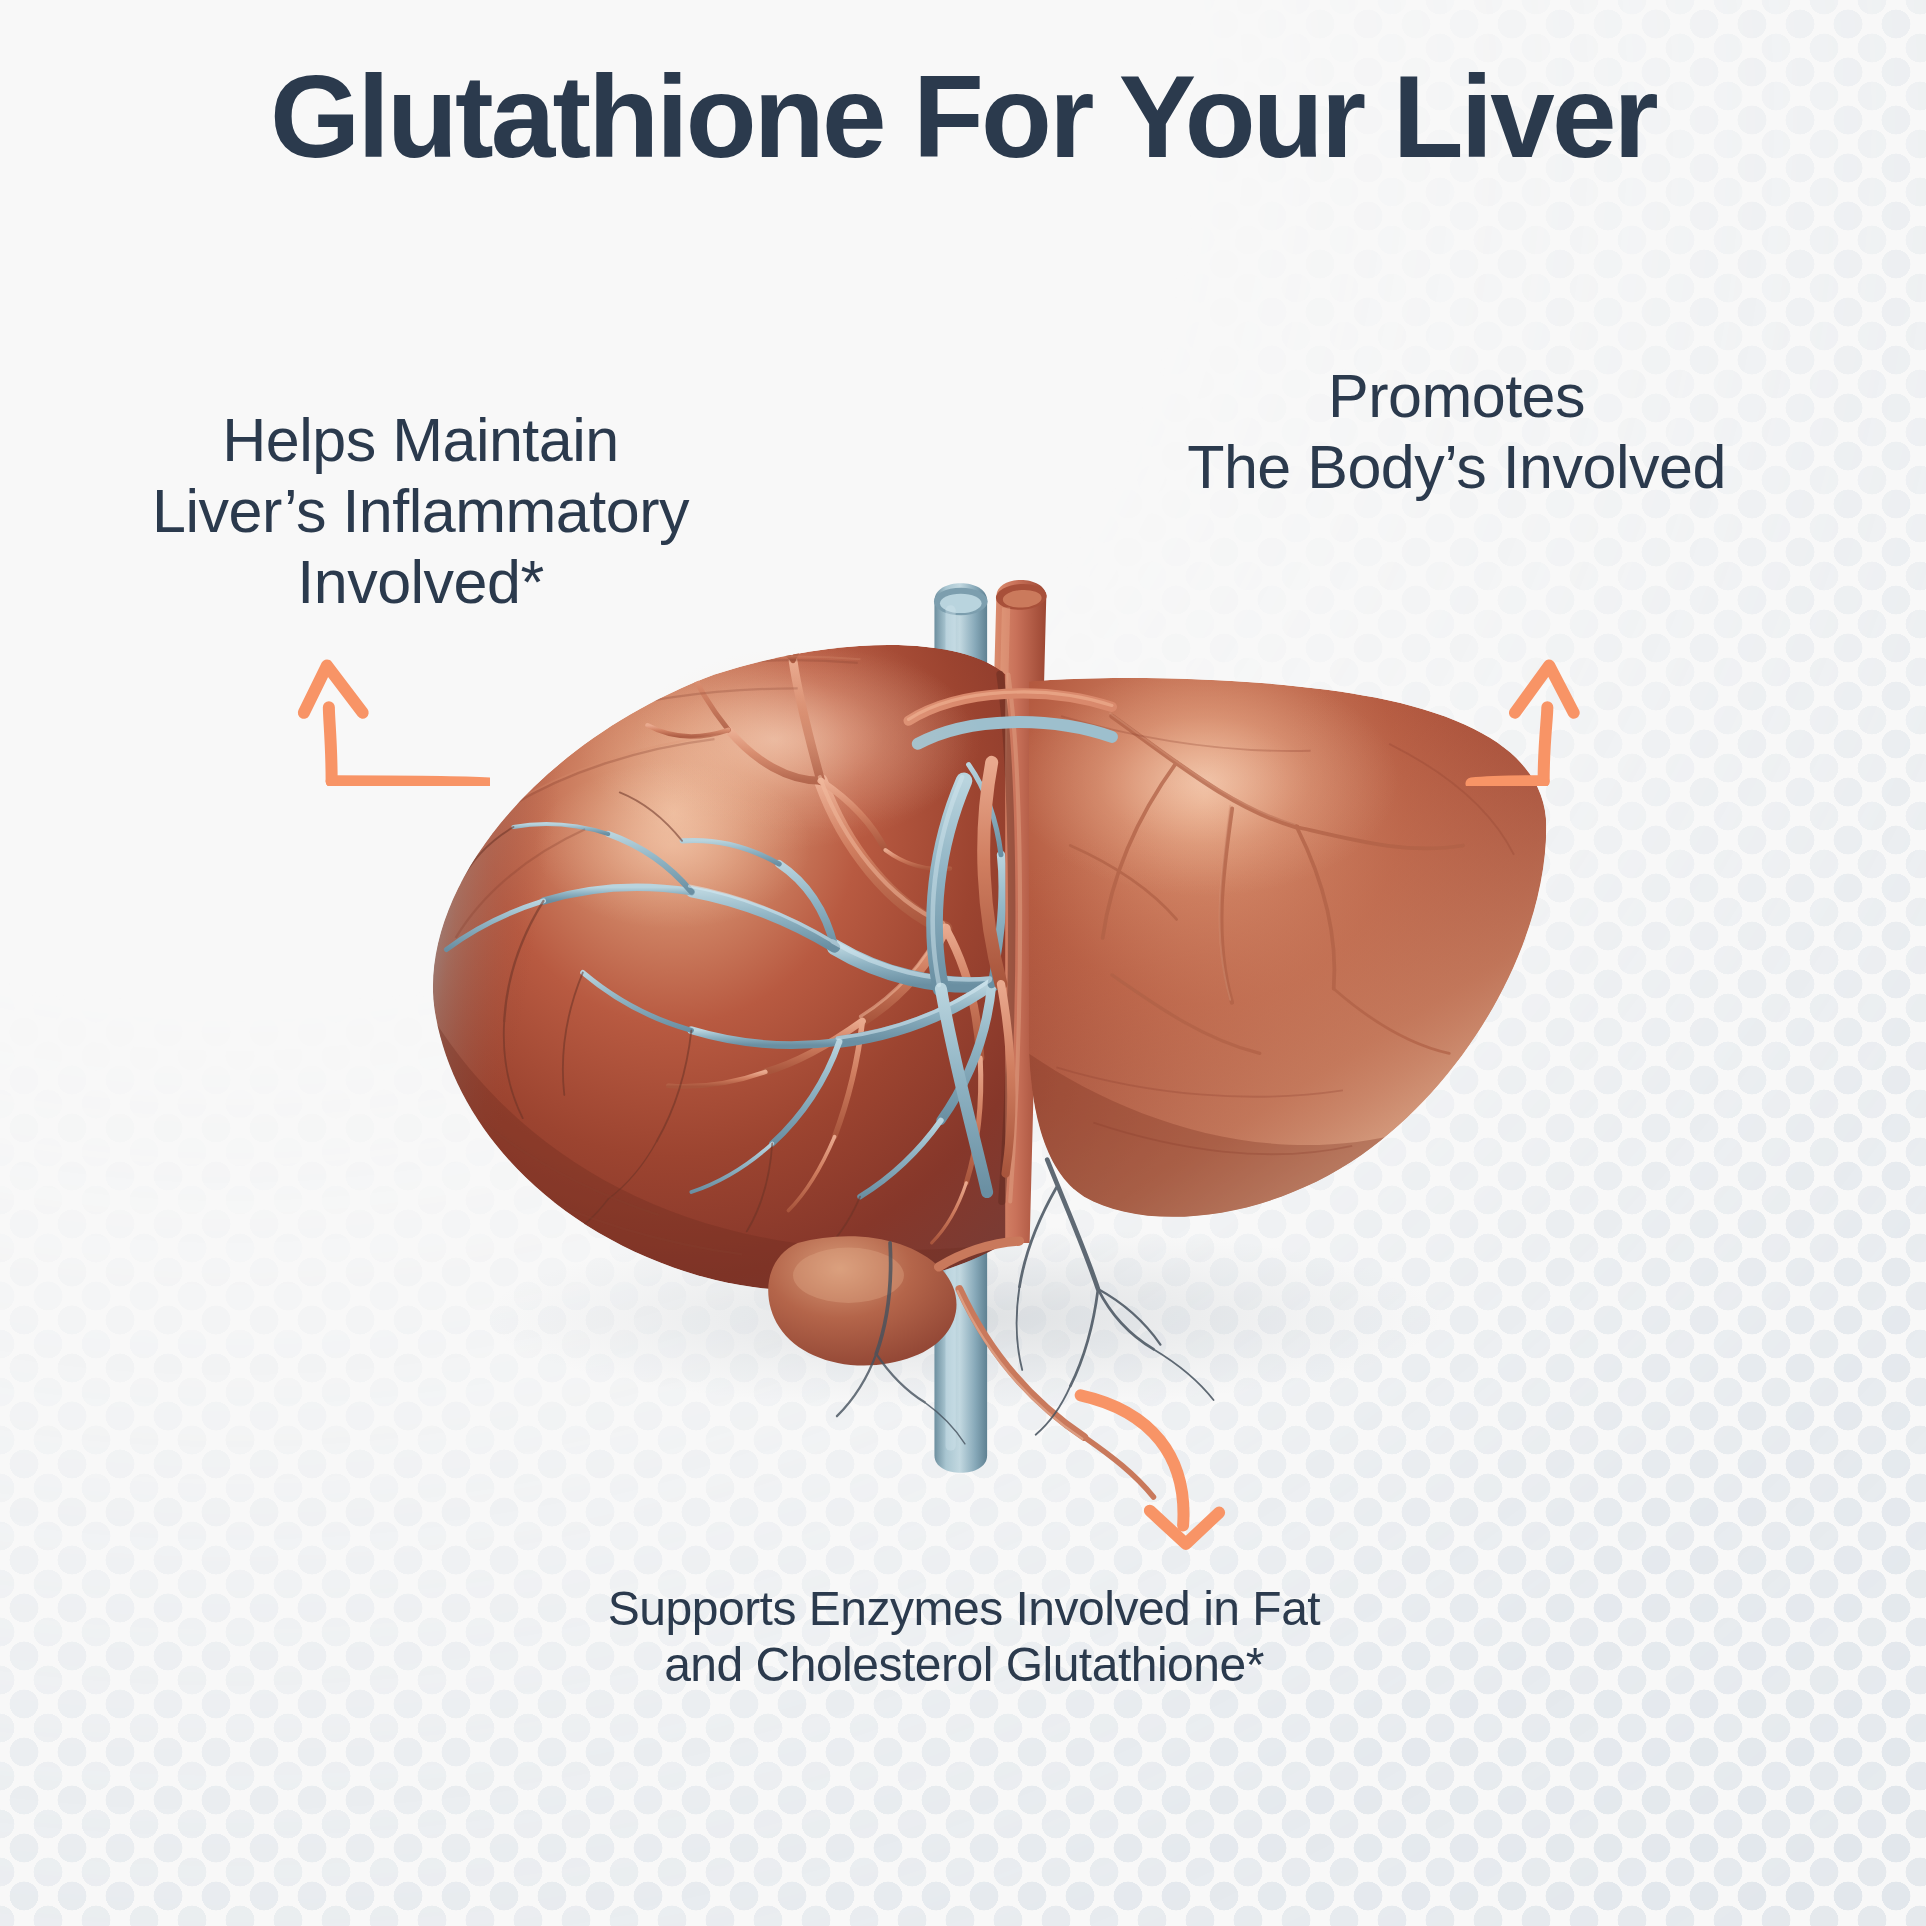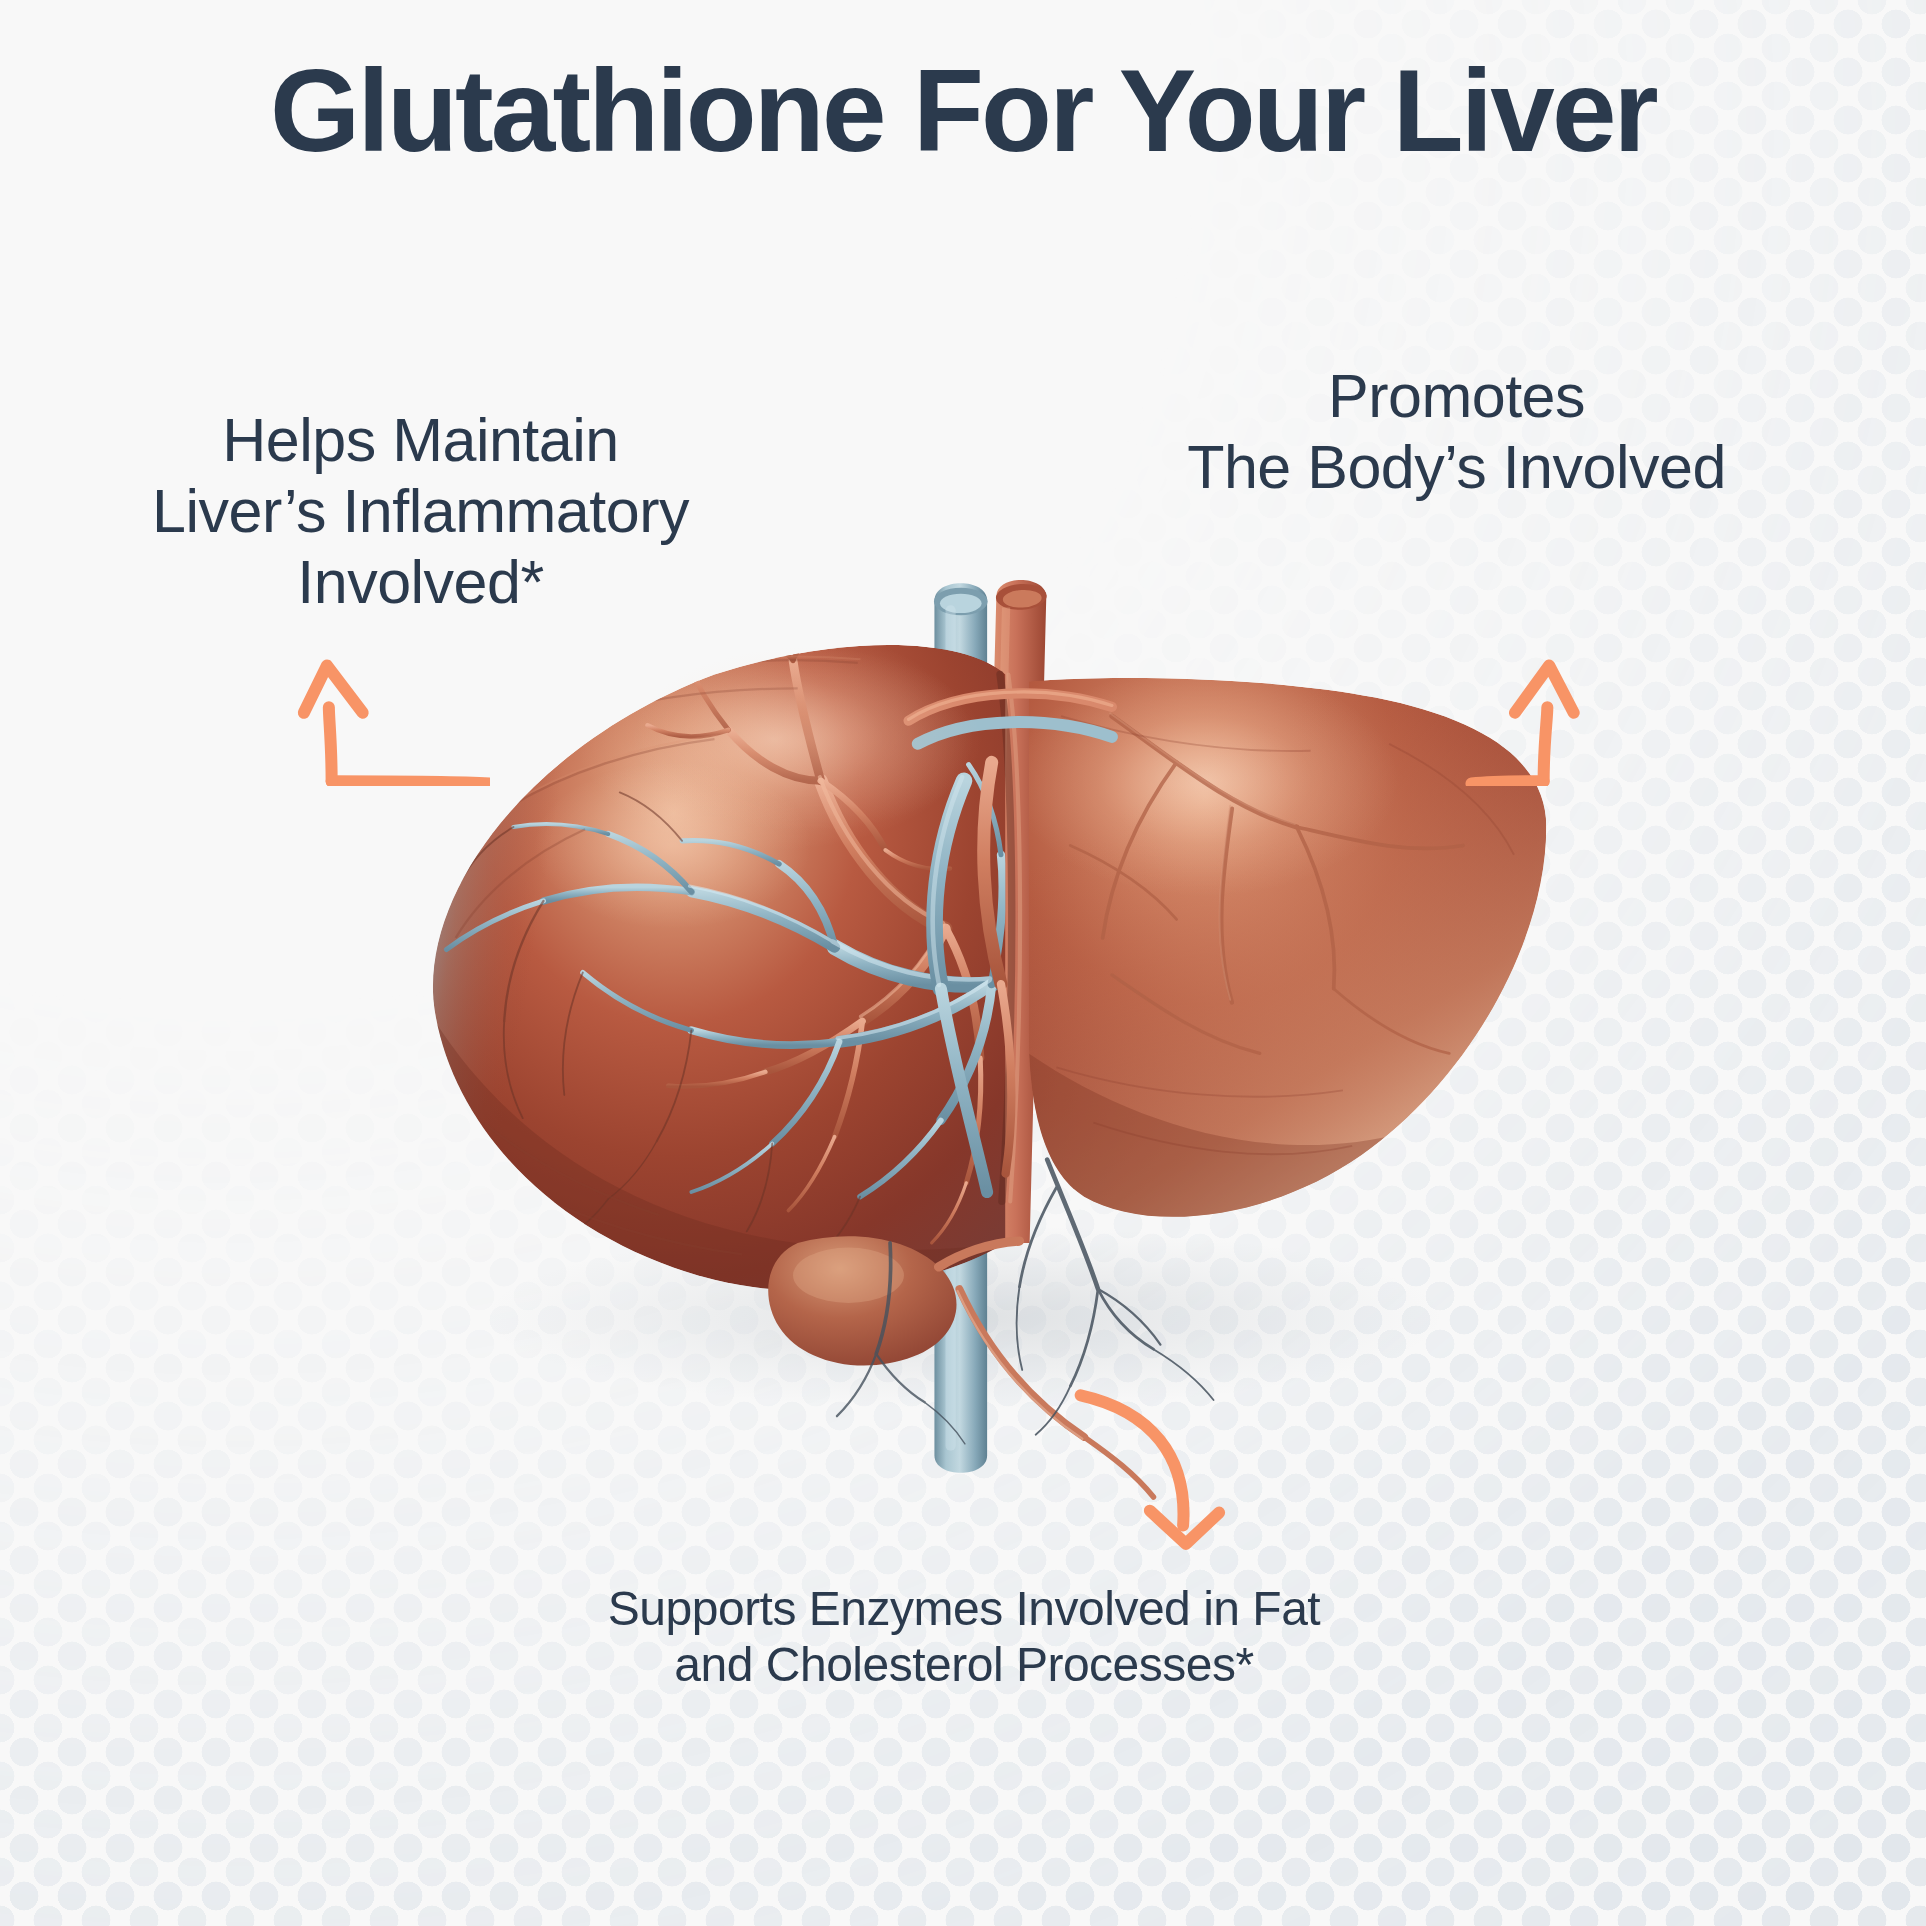--- a/index.html
+++ b/index.html
@@ -23,21 +23,21 @@
             mask-image:radial-gradient(130% 120% at 12% 6%, rgba(0,0,0,0) 38%, rgba(0,0,0,.30) 58%, rgba(0,0,0,.85) 84%, #000 100%);
     pointer-events:none;
   }
   .dotfield.b{
     background-position:24px 24px;
     opacity:.85;
   }
 
   
   .title{
-    position:absolute;left:0;right:0;top:51px;
+    position:absolute;left:0;right:0;top:57px;
     text-align:center;
     font-size:116px;
     line-height:1.05;
     font-weight:700;
     letter-spacing:-2.8px;
     color:#2b3a4d;
     white-space:nowrap;
   }
   .callout{
     position:absolute;
@@ -377,21 +377,21 @@
     <span class="ln">Involved*</span>
   </div>
 
   <div class="callout" id="callout-right">
     <span class="ln">Promotes</span>
     <span class="ln">The Body’s Involved</span>
   </div>
 
   <div class="callout" id="callout-bottom">
     <span class="ln">Supports Enzymes Involved in Fat</span>
-    <span class="ln">and Cholesterol Processes*</span>
+    <span class="ln">and Cholesterol Glutathione*</span>
   </div>
 
   <svg class="arrow" id="arrow-left" viewBox="0 0 460 330" xmlns="http://www.w3.org/2000/svg">
     <g fill="none" stroke="#f89466" stroke-width="26" stroke-linecap="round" stroke-linejoin="round">
       <path d="M118 320 C 380 320, 460 325, 460 325"></path>
       <path d="M118 320 C 118 240, 112 185, 112 160"></path>
       <path d="M58 172 L 108 70 L 185 172"></path>
     </g>
   </svg>
 

